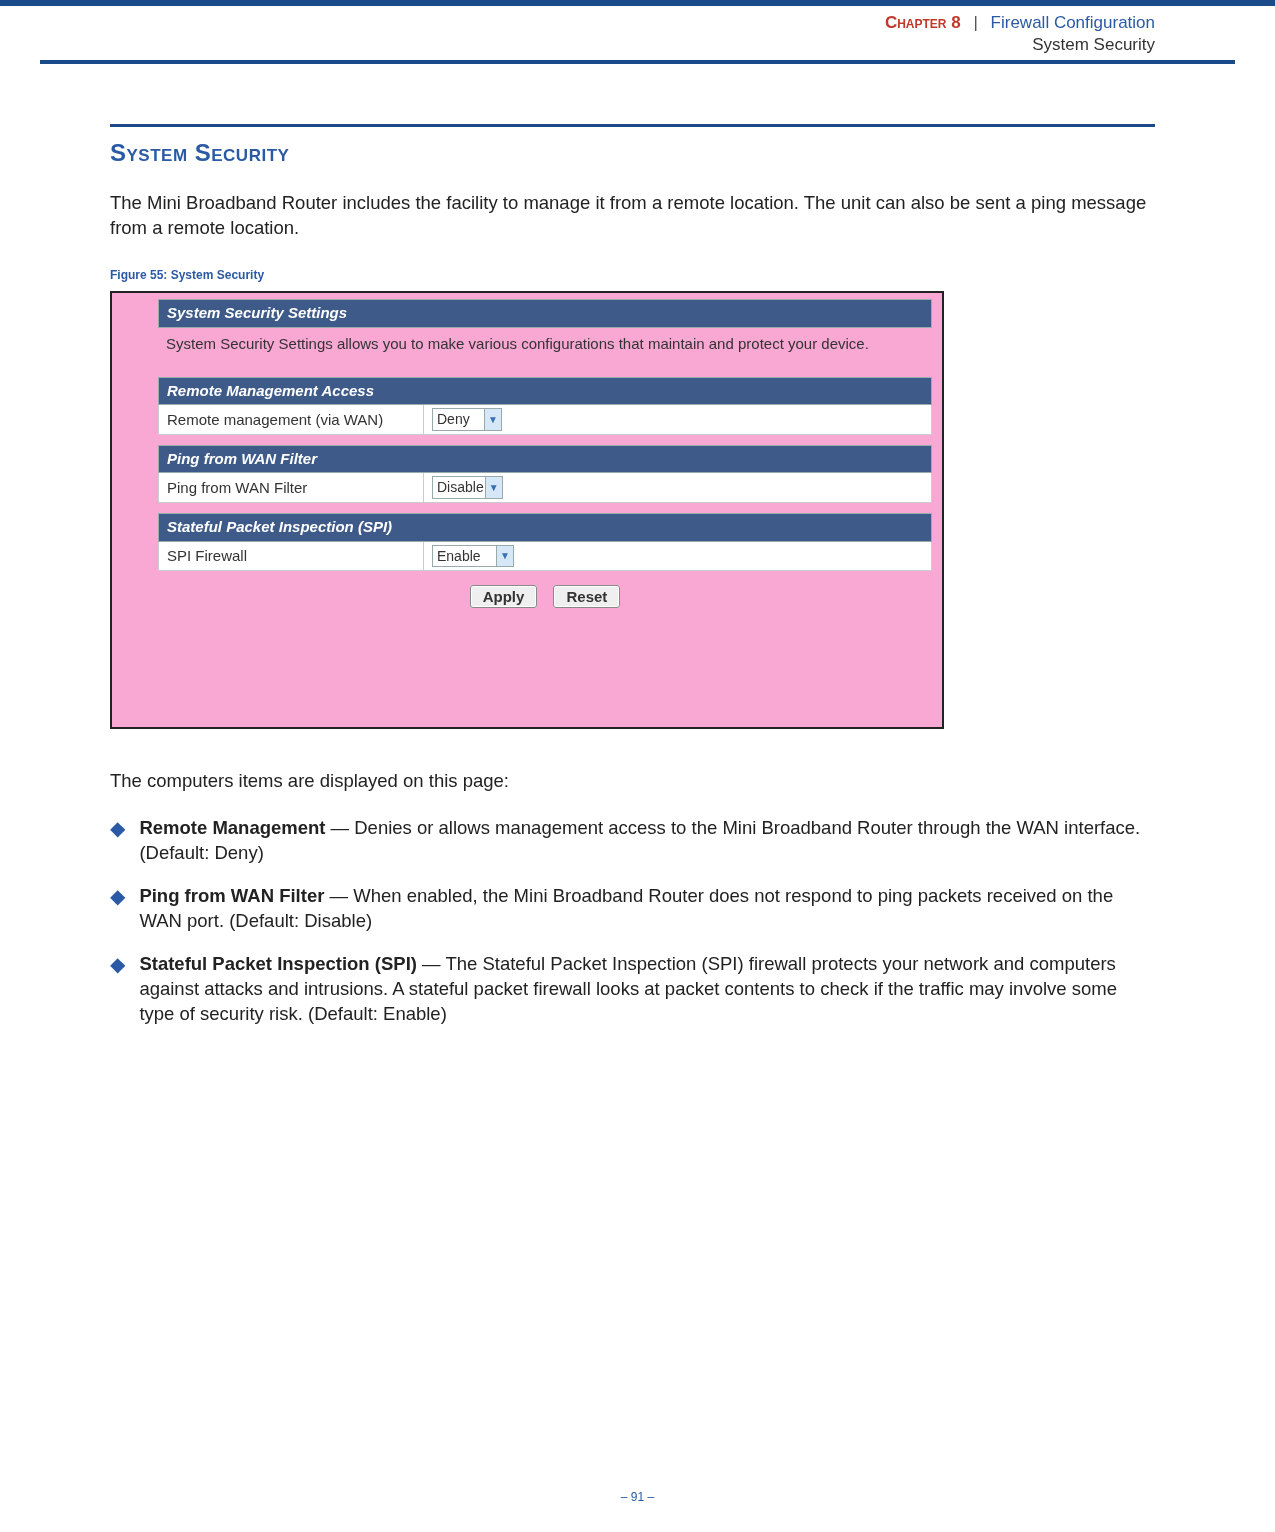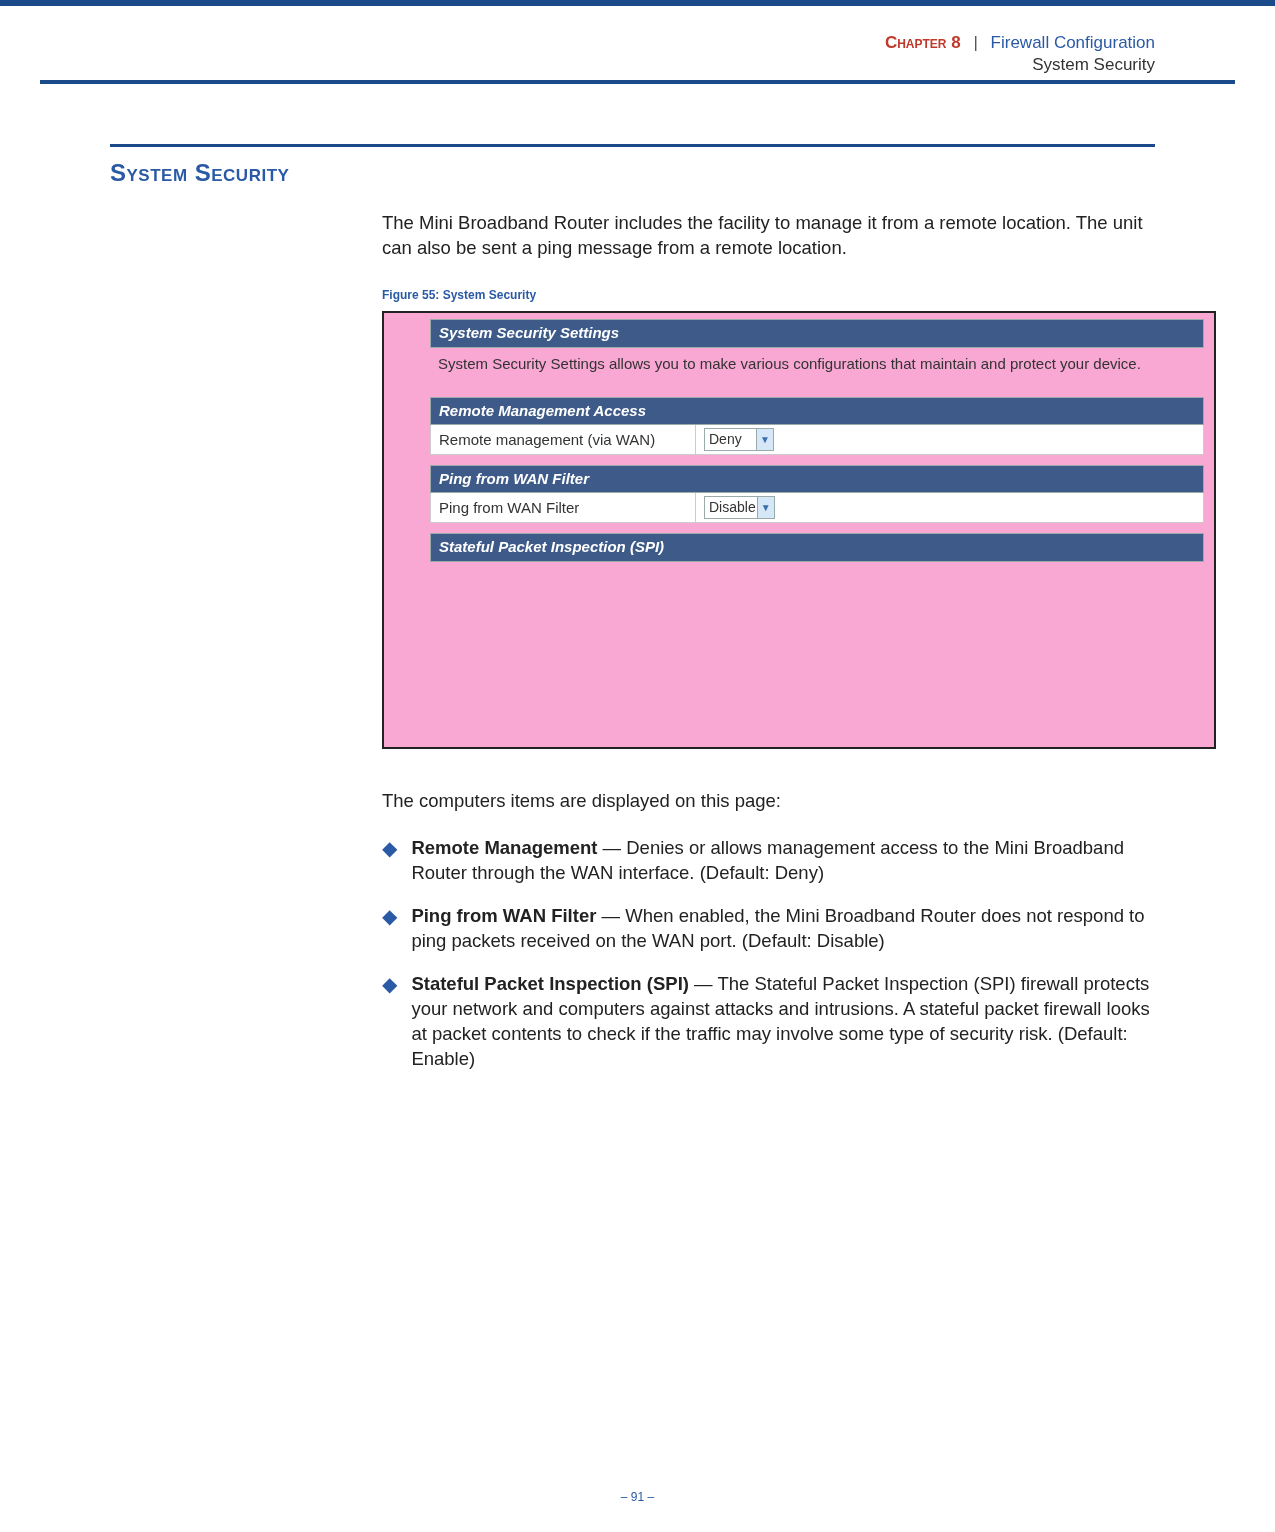--- a/index.html
+++ b/index.html
@@ -17,21 +17,20 @@
   }
   .top-bar {
     height: 6px;
     background: #1a4a8a;
   }
   .header {
     text-align: right;
     padding: 6px 120px 4px 4px;
     font-size: 17px;
     line-height: 1.3;
-    margin-top: 20px;
   }
   .header .chapter-line .chap-bold {
     color: #c0392b;
     font-weight: bold;
     font-variant: small-caps;
   }
   .header .chapter-line .sep {
     color: #555;
     margin: 0 8px;
   }
@@ -58,21 +57,20 @@
   }
   .section-title {
     color: #2a5aa5;
     font-weight: bold;
     font-variant: small-caps;
     font-size: 24px;
     letter-spacing: 0.5px;
     margin-bottom: 24px;
   }
   .body-col {
-    margin-left: 272px;
     font-size: 18.5px;
     color: #222;
     line-height: 1.35;
   }
   .intro-para { margin-bottom: 26px; }
 
   .figure-caption {
     color: #2a5aa5;
     font-weight: bold;
     font-size: 12px;
@@ -266,24 +264,37 @@
             </tbody>
               </table>
           </div>
 
           <div class="section-block">
             <table class="router-table">
               <tbody>
                   <tr>
                     <th class="router-th" colspan="2">Stateful Packet Inspection (SPI)</th>
                   </tr>
+              <tr>
+                <td class="router-td label-cell">SPI Firewall</td>
+                <td class="router-td">
+                  <span class="fake-select" style="min-width:58px;">
+                    <span>Enable</span>
+                    <span class="arrow">▼</span>
+                  </span>
+                </td>
+              </tr>
             </tbody>
               </table>
           </div>
 
+          <div class="btn-row">
+            <span class="router-btn">Apply</span>
+            <span class="router-btn">Reset</span>
+          </div>
 
         </div>
       </div>
 
       <div class="lead-line">The computers items are displayed on this page:</div>
 
       <div class="bullet-item">
         <div class="bullet-glyph">◆</div>
         <div class="bullet-text">
           <span class="bolded">Remote Management</span><span> — Denies or allows management access to the Mini Broadband Router through the WAN interface. (Default: Deny)</span>

